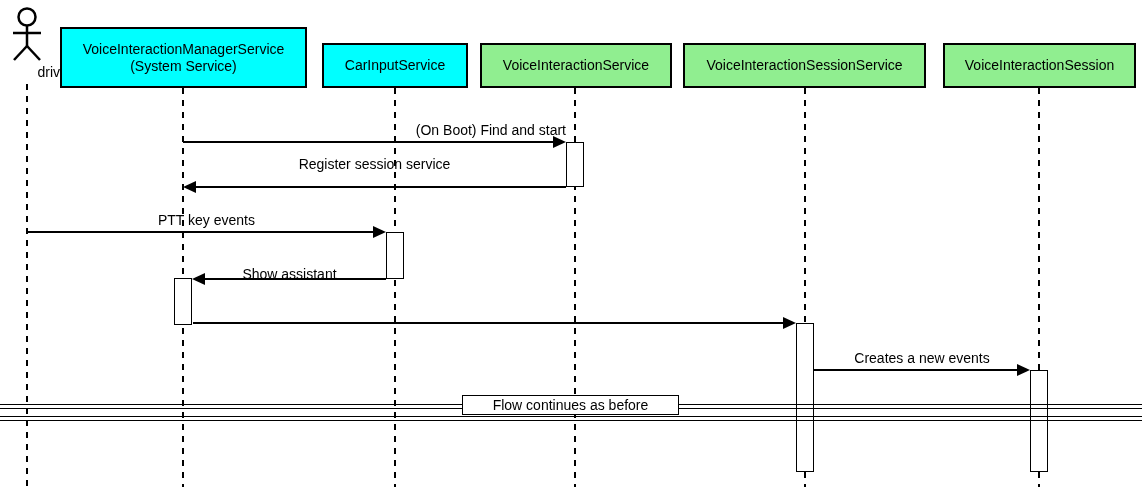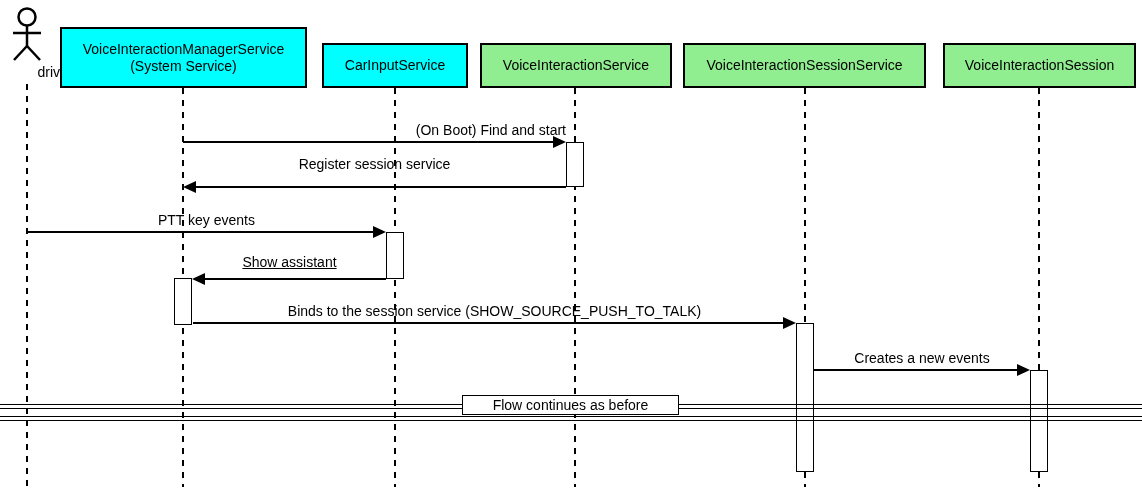--- a/index.html
+++ b/index.html
@@ -119,25 +119,24 @@
   <div class="arrowhead right" style="left:553px;top:136px;"></div>
 
   <div class="msg-label" style="left:183px;top:155px;width:383px;">Register session service</div>
   <div class="msg-line" style="left:196px;top:186px;width:370px;"></div>
   <div class="arrowhead left" style="left:183px;top:181px;"></div>
 
   <div class="msg-label" style="left:27px;top:211px;width:359px;">PTT key events</div>
   <div class="msg-line" style="left:27px;top:231px;width:347px;"></div>
   <div class="arrowhead right" style="left:373px;top:226px;"></div>
 
-  <div class="msg-label" style="left:193px;top:253px;width:193px;text-decoration:underline;">Show assistant</div>
+  <div class="msg-label" style="left:193px;top:265px;width:193px;">Show assistant</div>
   <div class="msg-line" style="left:205px;top:278px;width:181px;"></div>
   <div class="arrowhead left" style="left:192px;top:273px;"></div>
 
-  <div class="msg-label" style="left:193px;top:302px;width:603px;">Binds to the session service (SHOW_SOURCE_PUSH_TO_TALK)</div>
   <div class="msg-line" style="left:193px;top:322px;width:591px;"></div>
   <div class="arrowhead right" style="left:783px;top:317px;"></div>
 
   <div class="msg-label" style="left:814px;top:349px;width:216px;">Creates a new events</div>
   <div class="msg-line" style="left:814px;top:369px;width:204px;"></div>
   <div class="arrowhead right" style="left:1017px;top:364px;"></div>
 
   <div class="divider-box" style="left:462px;top:395px;width:217px;height:20px;text-align:center;">
     <span>Flow continues as before</span>
   </div>

